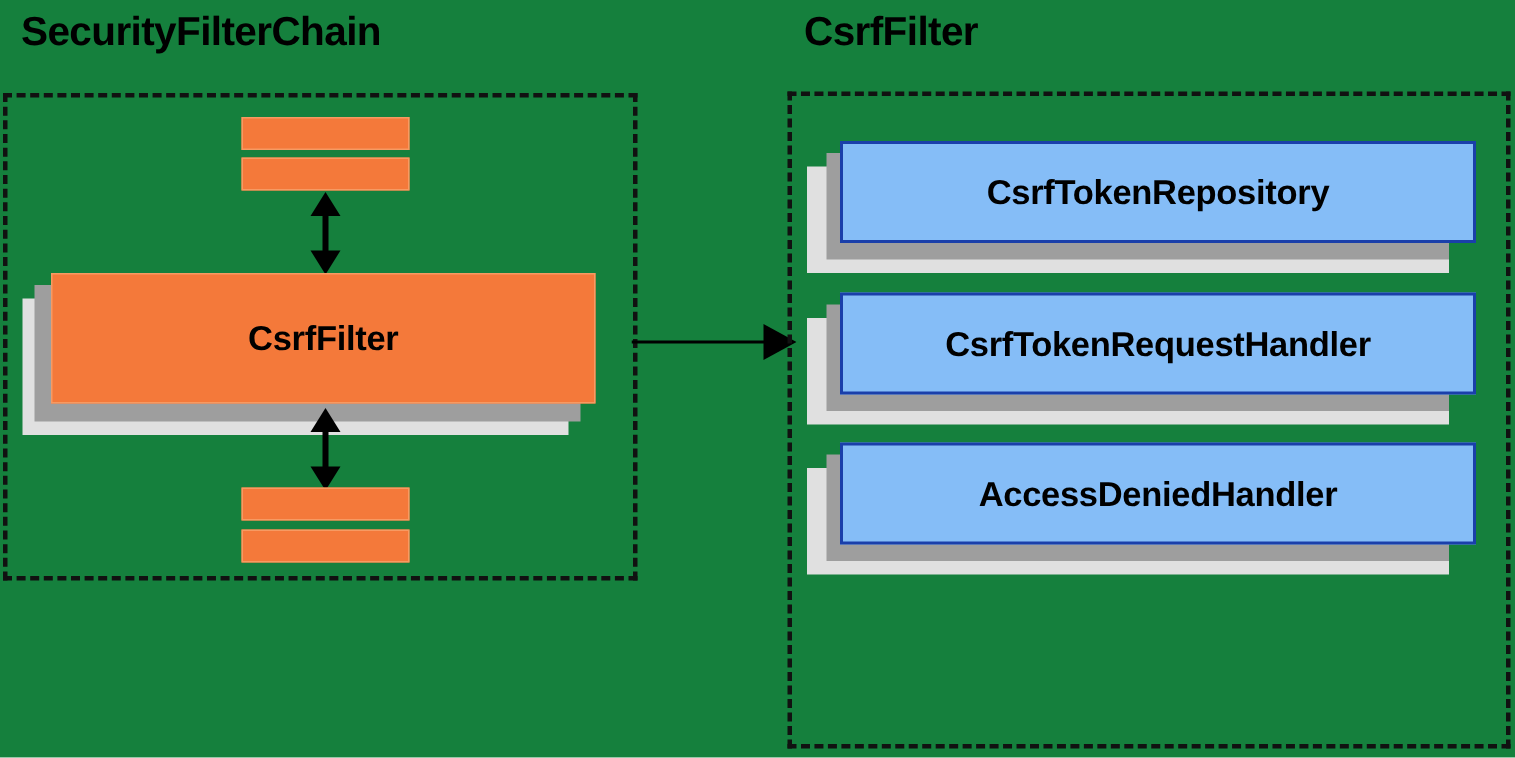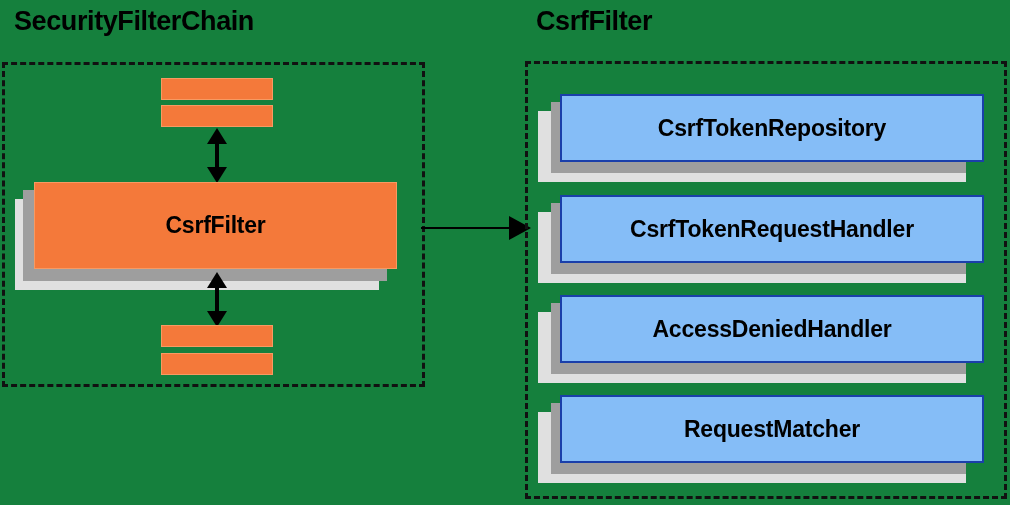--- a/index.html
+++ b/index.html
@@ -174,21 +174,14 @@
   </div>
 
   <div class="card" style="left:538px; top:195px; width:446px; height:88px;">
     <div class="shadow-light" style="left:0px; top:17px; width:428px; height:71px;"></div>
     <div class="shadow-dark" style="left:13px; top:8px; width:415px; height:71px;"></div>
     <div class="face blue-face" style="left:22px; top:0px; width:424px; height:68px;">
       <div class="card-label">CsrfTokenRequestHandler</div>
     </div>
   </div>
 
-  <div class="card" style="left:538px; top:395px; width:446px; height:88px;">
-    <div class="shadow-light" style="left:0px; top:17px; width:428px; height:71px;"></div>
-    <div class="shadow-dark" style="left:13px; top:8px; width:415px; height:71px;"></div>
-    <div class="face blue-face" style="left:22px; top:0px; width:424px; height:68px;">
-      <div class="card-label">RequestMatcher</div>
-    </div>
-  </div>
 
 </div>
 
 </body></html>

